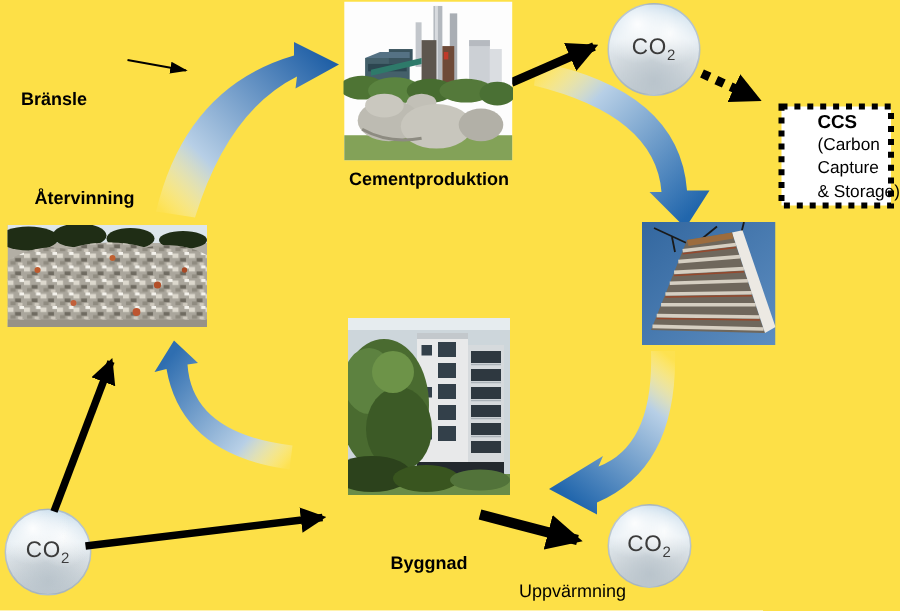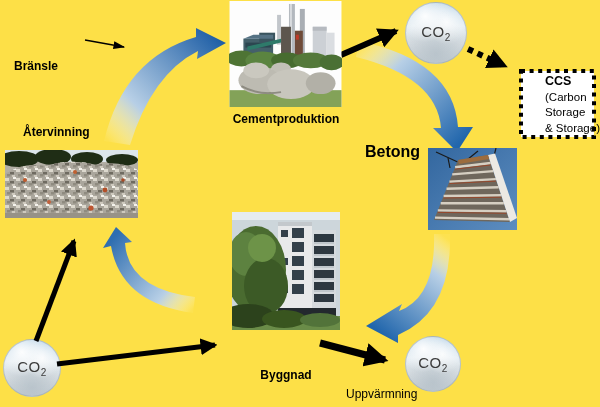--- a/index.html
+++ b/index.html
@@ -237,29 +237,28 @@
   </div>
 
   <div class="label" style="left:14px; top:21px;">
     <span style="display:block">Bränsle</span>
   </div>
 
   <div class="label" style="left:23px; top:123px;">Återvinning</div>
 
   <div class="label center" style="left:212px; top:110px; width:148px;">Cementproduktion</div>
 
-  <div class="label" style="left:365px; top:143px; font-size:16px;">Betong</div>
 
   <div class="label center" style="left:236px; top:333px; width:100px; line-height:17px;">
     <span style="display:block">Byggnad</span>
     
   </div>
 
   <div class="label regular" style="left:346px; top:385px;">Uppvärmning</div>
 
   <div class="ccs-text">
     <span class="ccs-title" style="display:block">CCS</span>
     <span style="display:block">(Carbon</span>
-    <span style="display:block">Storage</span>
+    <span style="display:block">Capture</span>
     <span style="display:block">&amp; Storage)</span>
   </div>
 
 </div>
 
 </body></html>

